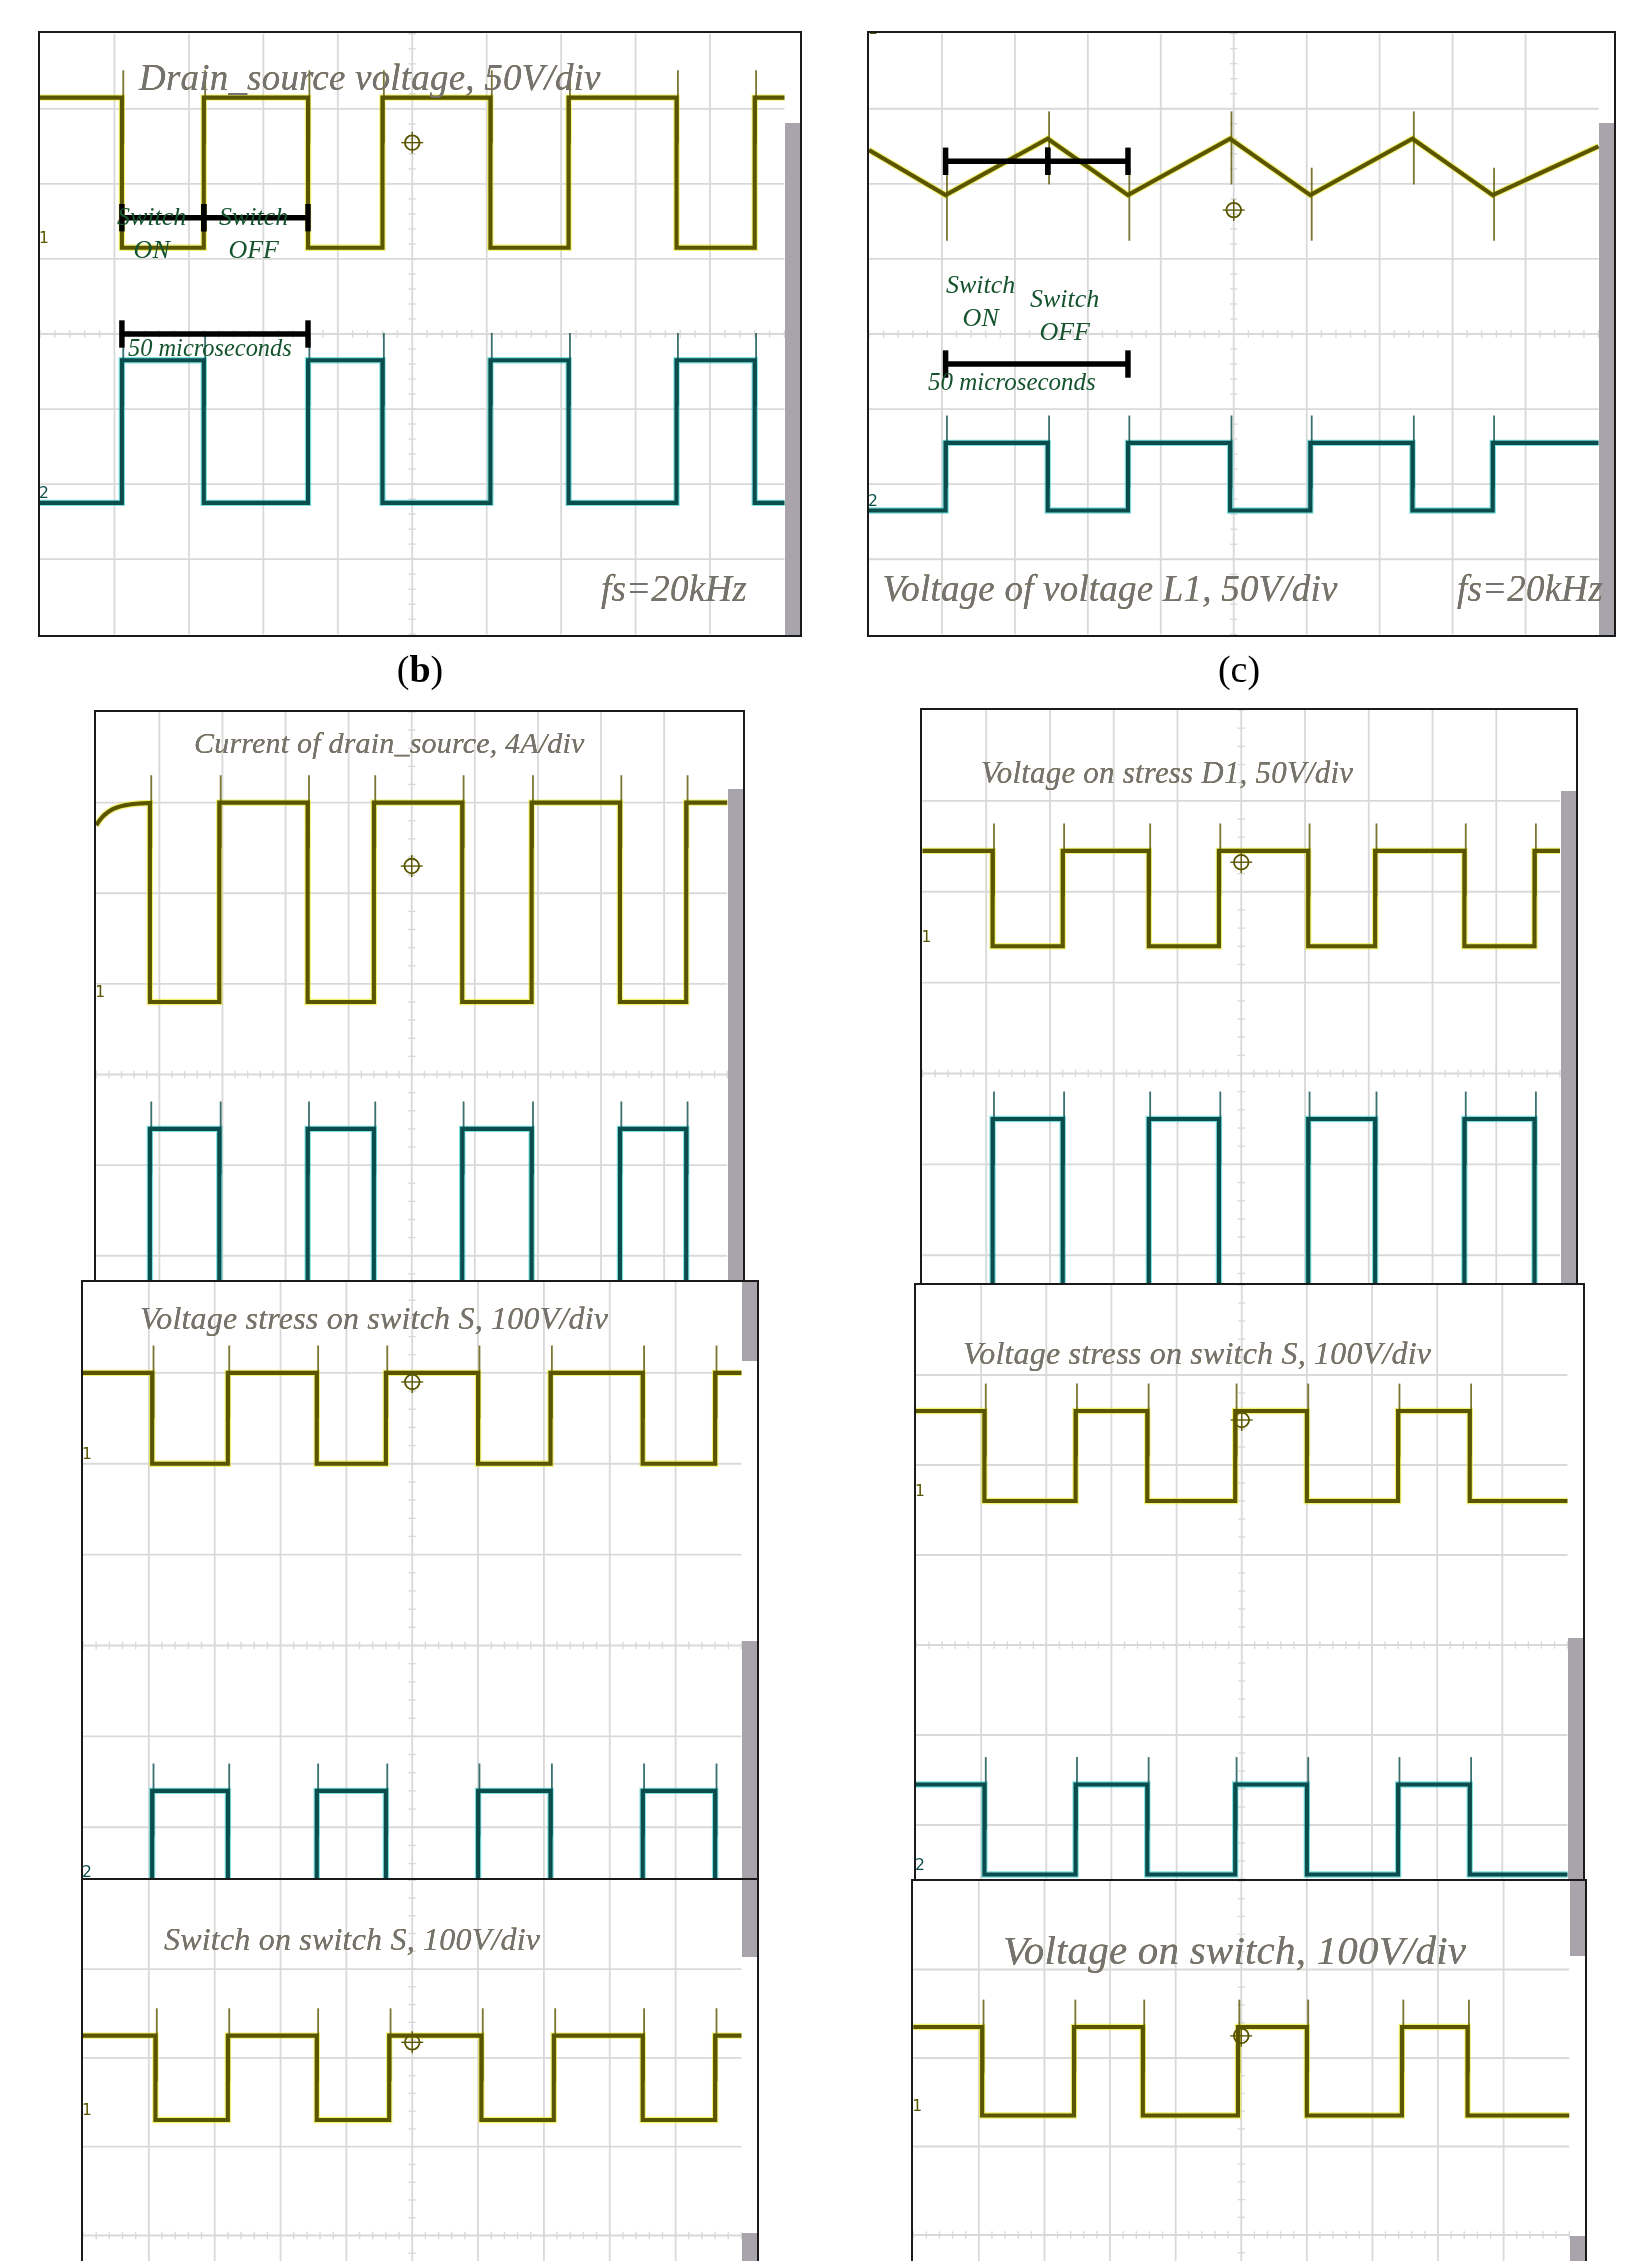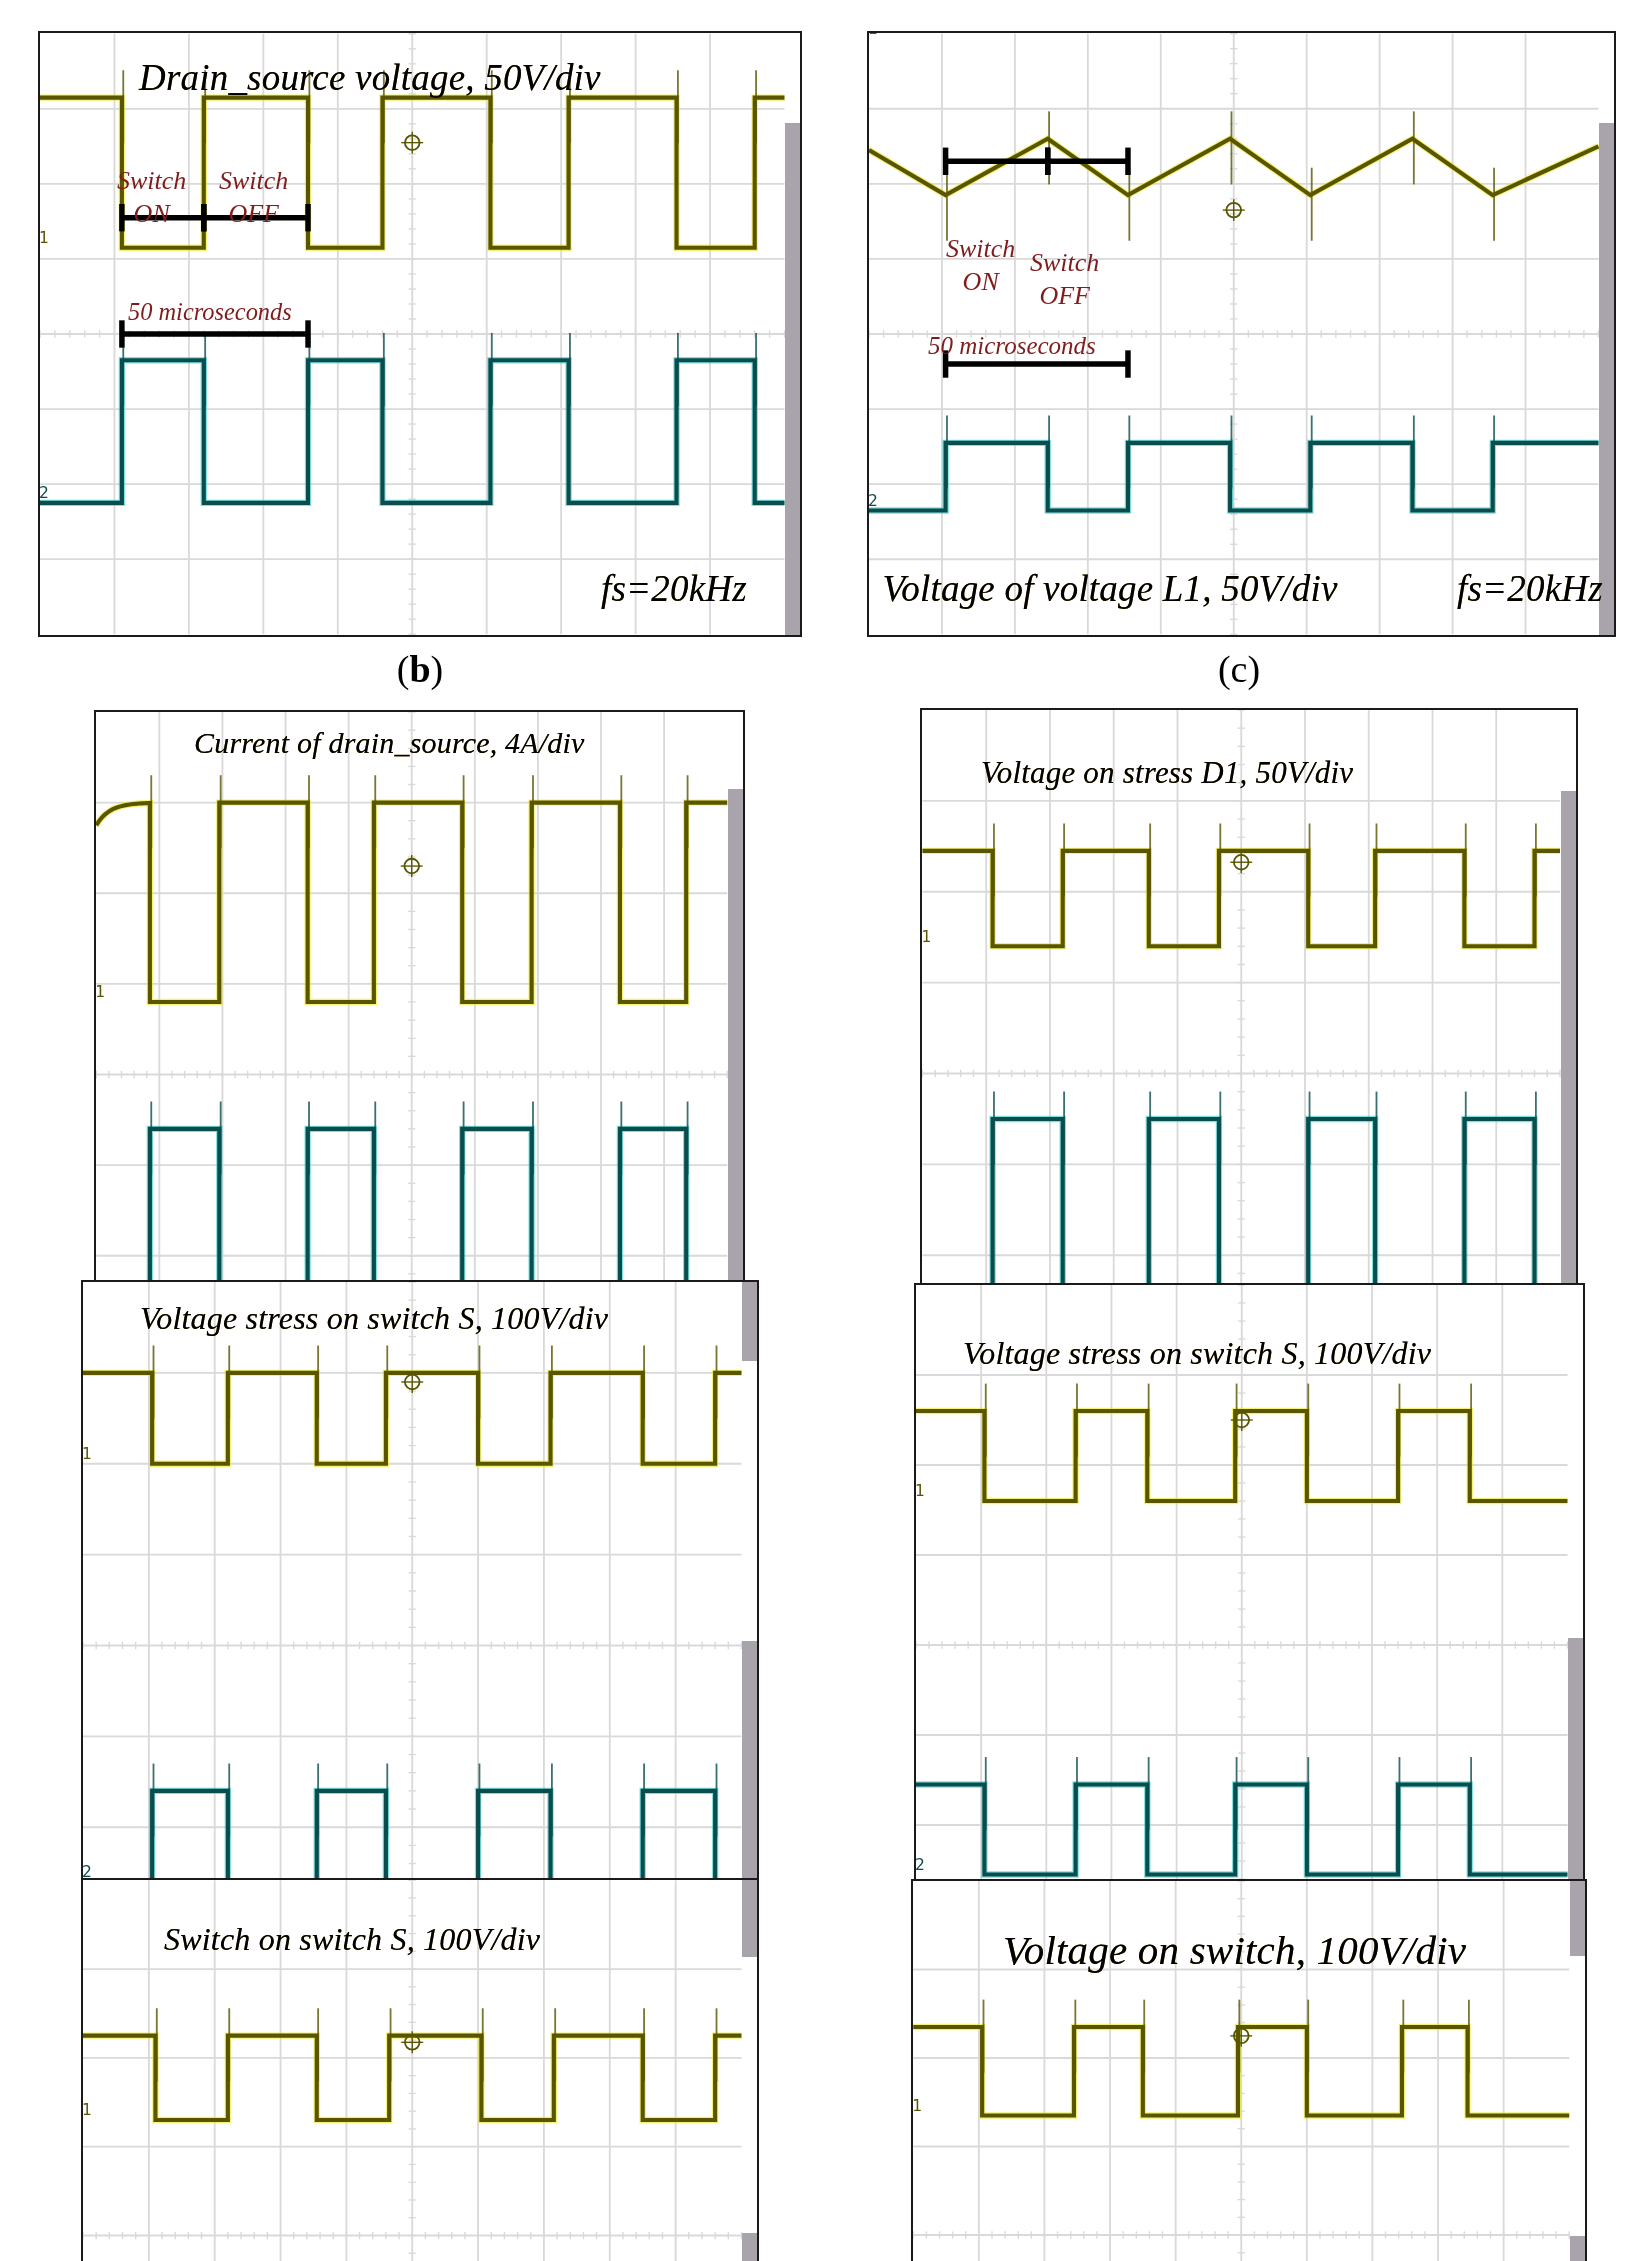--- a/index.html
+++ b/index.html
@@ -1,24 +1,24 @@
 <!DOCTYPE html>
 <html style="font-size:7.2px"><head>
 <meta charset="utf-8">
 <style>
   html, body { margin:0; padding:0; background:#ffffff; }
   body { width:1648px; height:2482px; position:relative; overflow:hidden; font-family:"DejaVu Serif", "Liberation Serif", serif; }
   .panel { position:absolute; background:#fff; border:2.7px solid #1a1a1a; box-sizing:border-box; }
   .panel svg.scope { position:absolute; left:0; top:0; width:100%; height:100%; }
   .sidebar { position:absolute; top:0; right:0; width:15.4px; height:100%; background:#a9a3ab; }
   .sidebar .thumb { position:absolute; left:0; width:15.4px; background:#ffffff; }
-  .caption { position:absolute; font-family:"Liberation Serif", "DejaVu Serif", serif; font-style:italic; color:#000000; white-space:nowrap; font-size:33px; letter-spacing:0.2px; text-shadow:0 0 0.5px #7a5a00; }
+  .caption { position:absolute; font-family:"Liberation Serif", "DejaVu Serif", serif; font-style:italic; color:#737373; white-space:nowrap; font-size:33px; letter-spacing:0.2px; text-shadow:0 0 0.5px #7a5a00; }
   .fig-label { position:absolute; font-family:"Liberation Serif", "DejaVu Serif", serif; font-size:38px; color:#000; text-align:center; width:90px; }
   .fig-label b { font-weight:bold; }
-  .annot { position:absolute; font-family:"Liberation Serif", "DejaVu Serif", serif; font-style:italic; font-size:26px; color:#7f1d1d; text-align:center; line-height:33px; white-space:nowrap; }
+  .annot { position:absolute; font-family:"Liberation Serif", "DejaVu Serif", serif; font-style:italic; font-size:26px; color:#14532d; text-align:center; line-height:33px; white-space:nowrap;margin-top:36px; }
 </style>
 </head>
 <body>
 
 <div class="panel" style="left:38px;top:31px;width:764px;height:606px;">
   <svg class="scope" viewBox="0 0 1666 1316">
       <g>
         <line x1="163.20000000000002" y1="0" x2="163.20000000000002" y2="1316" stroke="#d9d9d9" stroke-width="4"></line>
         <line x1="326.40000000000003" y1="0" x2="326.40000000000003" y2="1316" stroke="#d9d9d9" stroke-width="4"></line>
         <line x1="489.59999999999997" y1="0" x2="489.59999999999997" y2="1316" stroke="#d9d9d9" stroke-width="4"></line>

